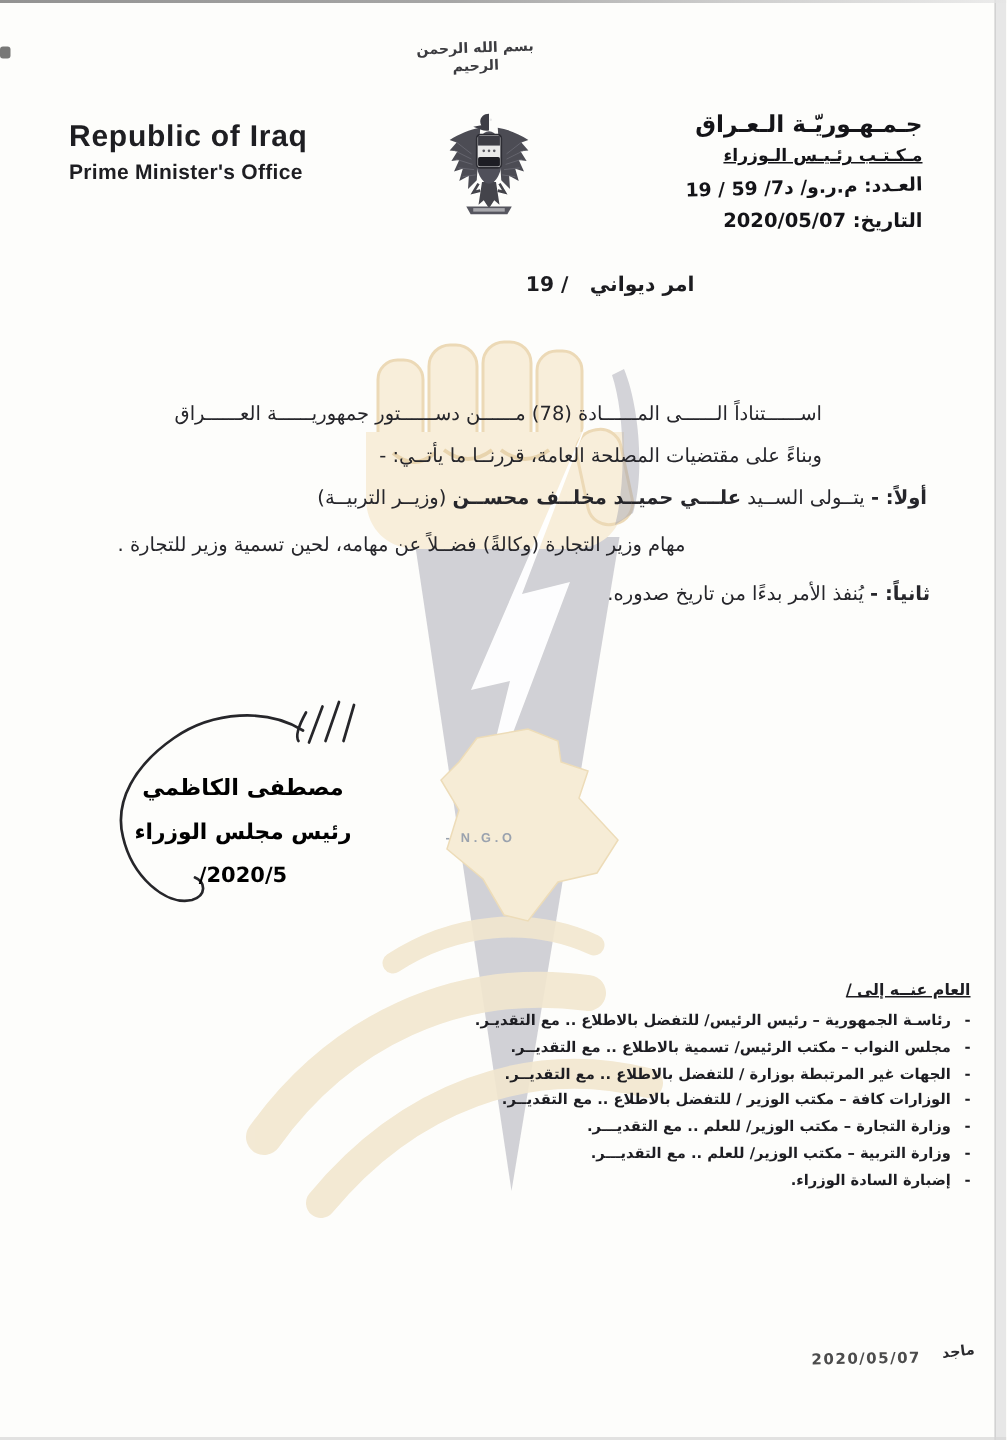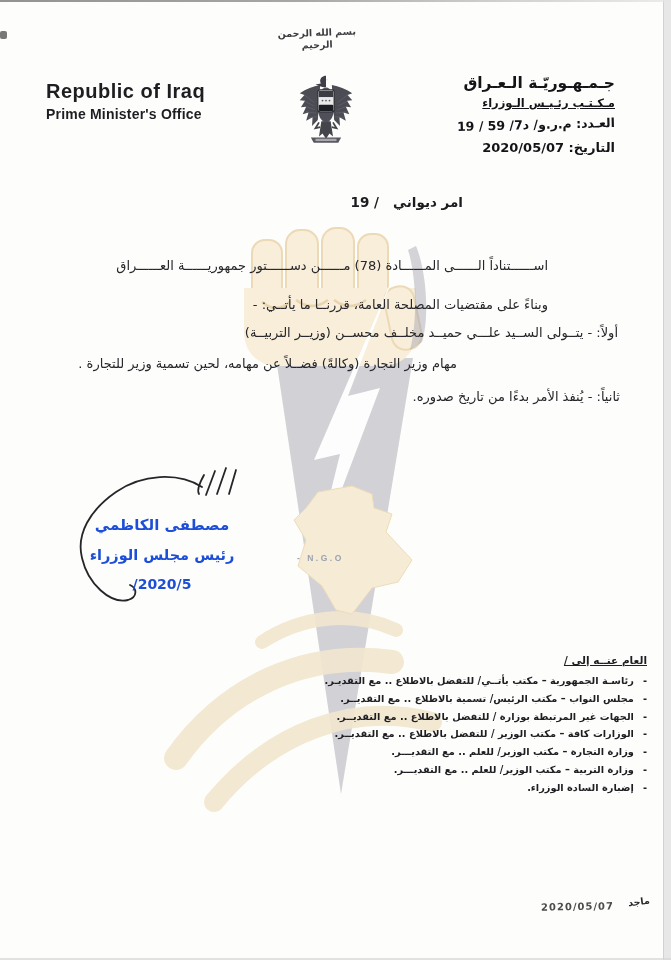--- a/index.html
+++ b/index.html
@@ -28,35 +28,35 @@
              font-size:9.5px;font-weight:bold;line-height:12px;text-align:center;color:#3c3c40;
              transform:rotate(-2deg);}
   .emblem{position:absolute;left:291px;top:67px;z-index:2;}
 
   .ar-header{position:absolute;right:56px;top:74px;z-index:2;direction:rtl;text-align:right;color:#141418;}
   .ar-title{font-size:15.5px;font-weight:bold;}
   .ar-sub{font-size:11.5px;font-weight:bold;margin-top:4px;text-decoration:underline;}
   .ar-num{font-size:12.5px;font-weight:bold;margin-top:7px;transform:rotate(-1.5deg);white-space:pre;}
   .ar-date{font-size:13px;font-weight:bold;margin-top:8px;}
 
-  .order-title{position:absolute;right:208px;top:194px;z-index:2;direction:rtl;
+  .order-title{position:absolute;right:208px;top:182px;z-index:2;direction:rtl;
                font-size:13.5px;font-weight:bold;white-space:pre;color:#1c1c20;}
 
   
   .body-line{position:absolute;z-index:2;direction:rtl;white-space:nowrap;font-size:13px;color:#26262b;}
-  .b1{right:123px;top:258px;}
+  .b1{right:123px;top:269px;}
   .b2{right:123px;top:297px;}
   .b3{right:53px;top:325px;}
   .b4{right:214px;top:356px;}
   .b5{right:51px;top:389px;}
-  .bold{font-weight:normal;}
+  .bold{font-weight:bold;}
 
   
   .sig-svg{position:absolute;left:58px;top:448px;z-index:2;}
-  .sig-block{position:absolute;left:76px;top:516px;width:172px;z-index:2;direction:rtl;text-align:center;color:#1d4ed8;}
+  .sig-block{position:absolute;left:76px;top:516px;width:172px;z-index:2;direction:rtl;text-align:center;color:#000000;}
   .sig-name{font-size:15px;font-weight:bold;}
   .sig-title{font-size:14.5px;font-weight:bold;margin-top:13px;}
   .sig-date{font-size:14px;font-weight:bold;margin-top:13px;}
 
   
   .dist{position:absolute;right:24px;top:654px;z-index:2;direction:rtl;text-align:right;color:#1d1d22;}
   .dist-header{font-size:10.5px;font-weight:bold;text-decoration:underline;margin-bottom:6px;}
   .dist-row{font-size:9.8px;font-weight:bold;line-height:17.8px;white-space:nowrap;}
   .bullet{display:inline-block;margin-left:9px;}
 
@@ -165,21 +165,21 @@
   </svg>
 
   <div class="sig-block">
     <div class="sig-name">مصطفى الكاظمي</div>
     <div class="sig-title">رئيس مجلس الوزراء</div>
     <div class="sig-date">2020/5/</div>
   </div>
 
   <div class="dist">
     <div class="dist-header">العام عنــه إلى /</div>
-    <div class="dist-row"><span class="bullet">-</span><span>رئاسـة الجمهورية – مكتب يأتــي/ للتفضل بالاطلاع .. مع التقديـر.</span></div>
+    <div class="dist-row"><span class="bullet">-</span><span>رئاسـة الجمهورية – رئيس الرئيس/ للتفضل بالاطلاع .. مع التقديـر.</span></div>
     <div class="dist-row"><span class="bullet">-</span><span>مجلس النواب – مكتب الرئيس/ تسمية بالاطلاع .. مع التقديــر.</span></div>
     <div class="dist-row"><span class="bullet">-</span><span>الجهات غير المرتبطة بوزارة / للتفضل بالاطلاع .. مع التقديــر.</span></div>
     <div class="dist-row"><span class="bullet">-</span><span>الوزارات كافة – مكتب الوزير / للتفضل بالاطلاع .. مع التقديــر.</span></div>
     <div class="dist-row"><span class="bullet">-</span><span>وزارة التجارة – مكتب الوزير/ للعلم .. مع التقديـــر.</span></div>
     <div class="dist-row"><span class="bullet">-</span><span>وزارة التربية – مكتب الوزير/ للعلم .. مع التقديـــر.</span></div>
     <div class="dist-row"><span class="bullet">-</span><span>إضبارة السادة الوزراء.</span></div>
   </div>
 
   <div class="footer-date">2020/05/07</div>
   <div class="footer-note">ماجد</div>

